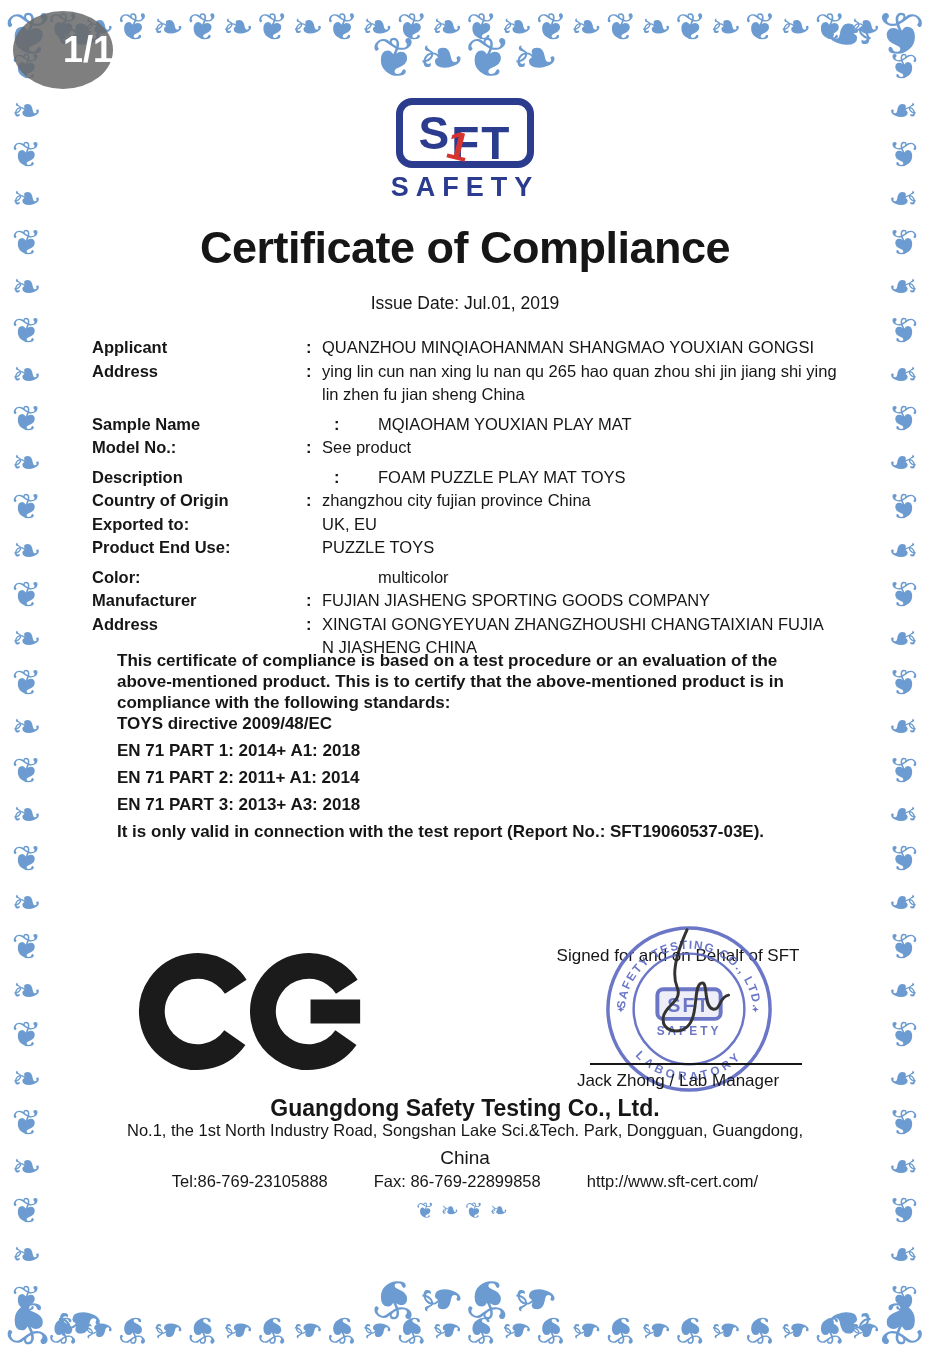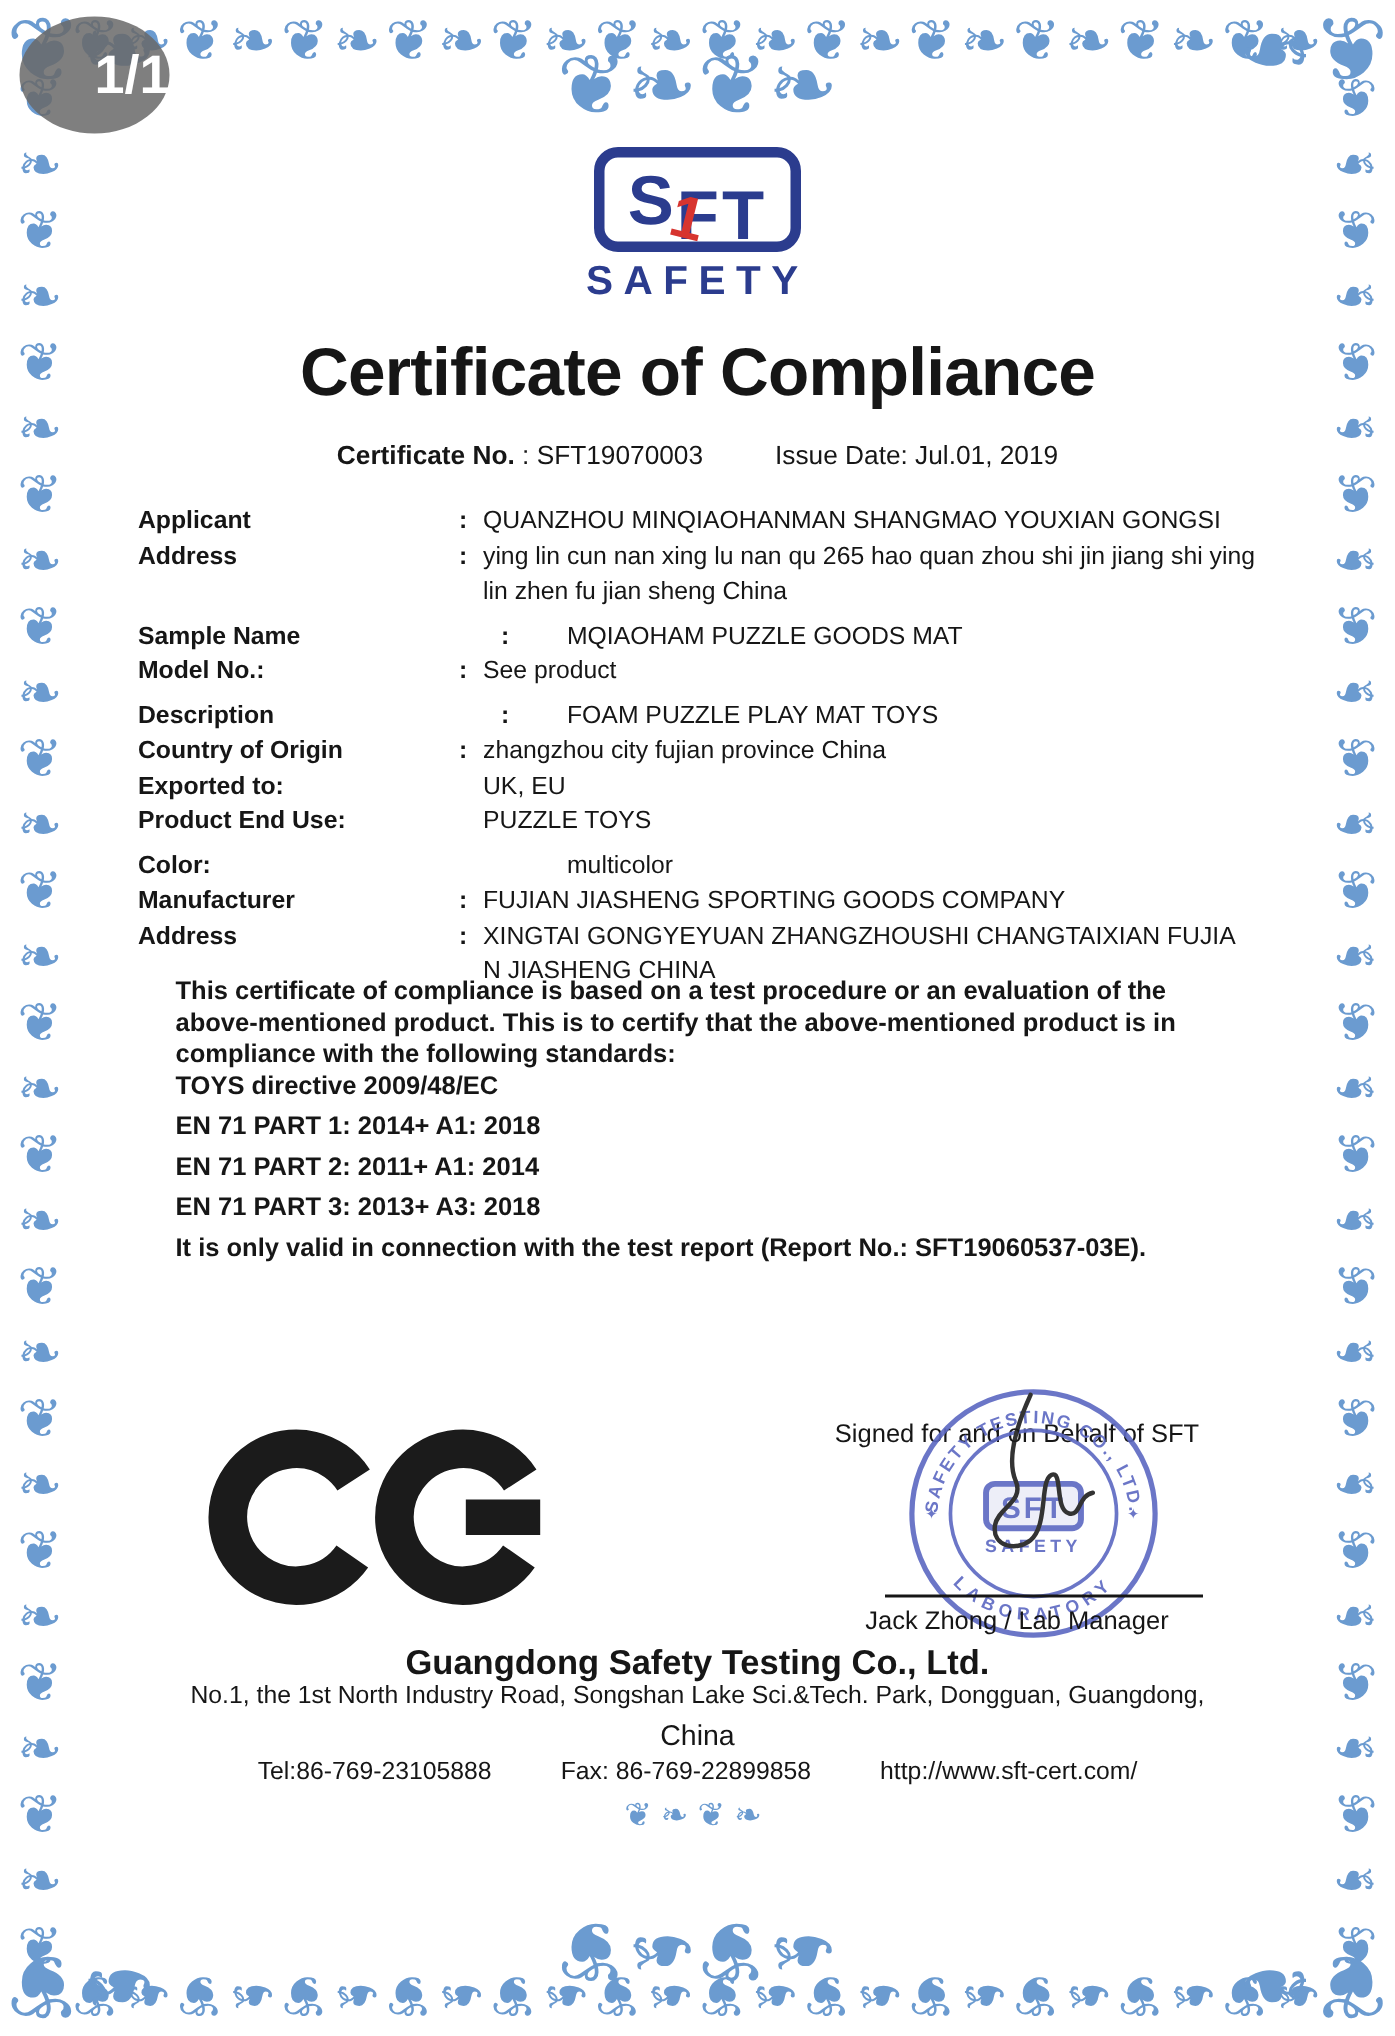--- a/index.html
+++ b/index.html
@@ -122,40 +122,39 @@
       <span>S</span>
       <span class="lg-accent">1</span>
       <span class="lg-part2">FT</span>
     </div>
     <div class="logo-sub">SAFETY</div>
   </div>
 
   <div class="title">Certificate of Compliance</div>
 
   <div class="certline">
-    <span><span class="lbl">Certificate No.</span><span> : </span><span>SFT19070003</span></span>
     <span>Issue Date: Jul.01, 2019</span>
   </div>
 
   <div class="fields">
     <div class="frow">
         <span class="flabel">Applicant</span>
         <span class="fsep">:</span>
         <span class="fvalue">QUANZHOU MINQIAOHANMAN SHANGMAO YOUXIAN GONGSI</span>
       </div>
     <div class="frow">
         <span class="flabel">Address</span>
         <span class="fsep">:</span>
         <span class="fvalue">ying lin cun nan xing lu nan qu 265 hao quan zhou shi jin jiang shi ying
 lin zhen fu jian sheng China</span>
       </div>
     <div class="frow gap-before">
         <span class="flabel">Sample Name</span>
         <span class="fsep">:</span>
-        <span class="fvalue">MQIAOHAM PUZZLE GOODS MAT</span>
+        <span class="fvalue">MQIAOHAM YOUXIAN PLAY MAT</span>
       </div>
     <div class="frow">
         <span class="flabel">Model No.:</span>
         <span class="fsep">:</span>
         <span class="fvalue">See product</span>
       </div>
     <div class="frow gap-before">
         <span class="flabel">Description</span>
         <span class="fsep">:</span>
         <span class="fvalue">FOAM PUZZLE PLAY MAT TOYS</span>

